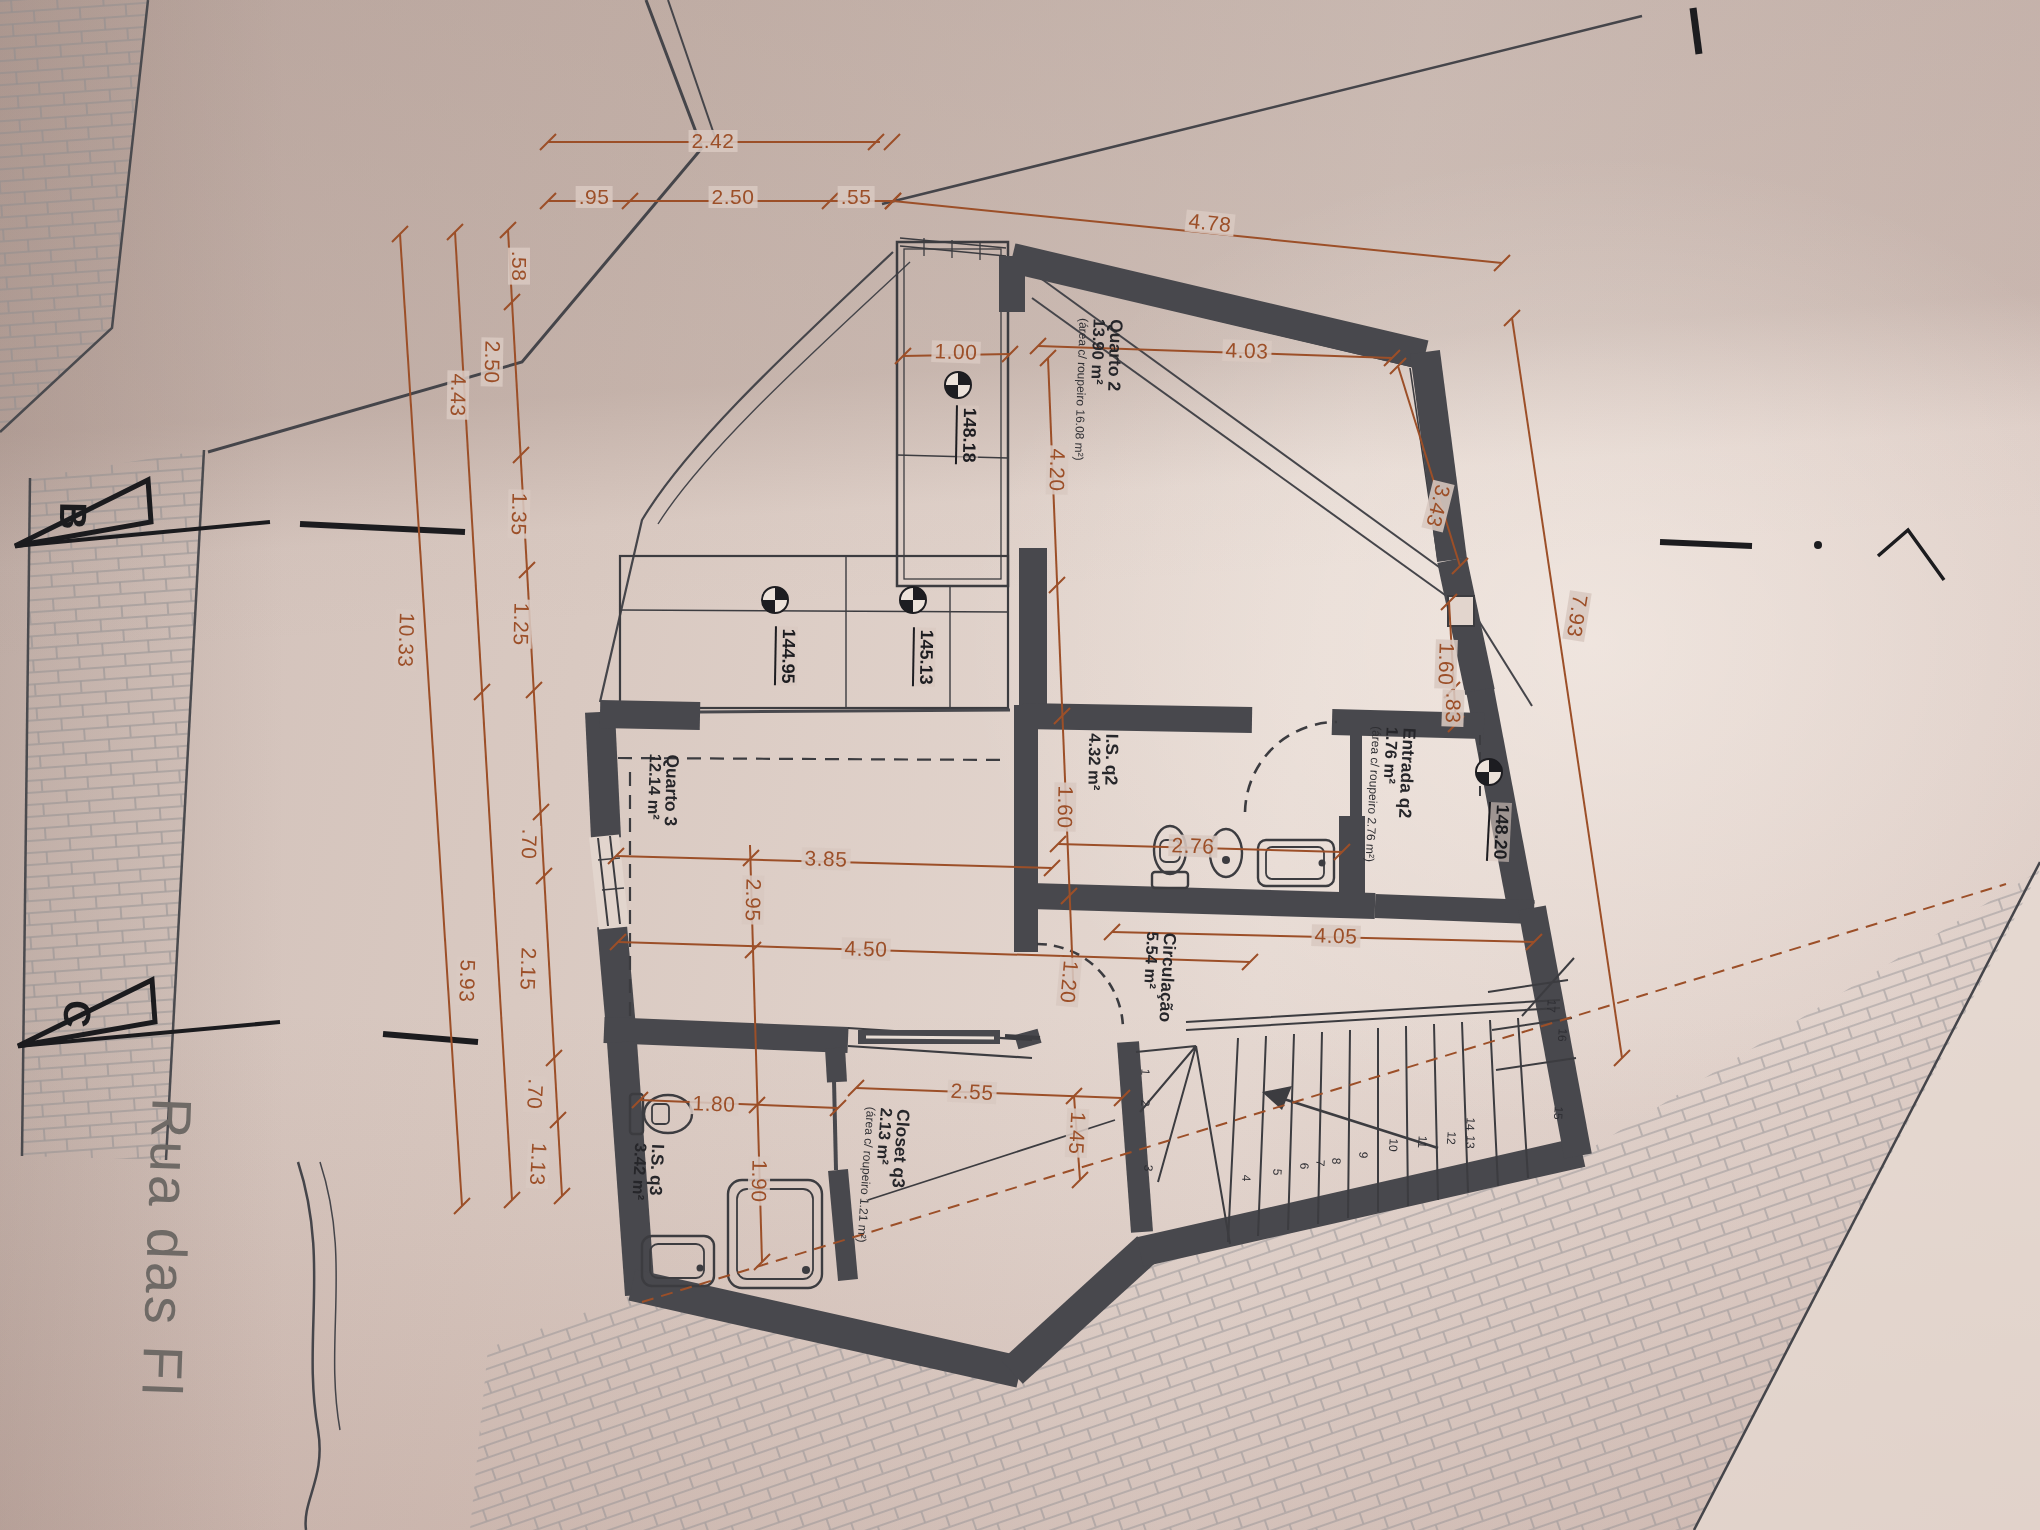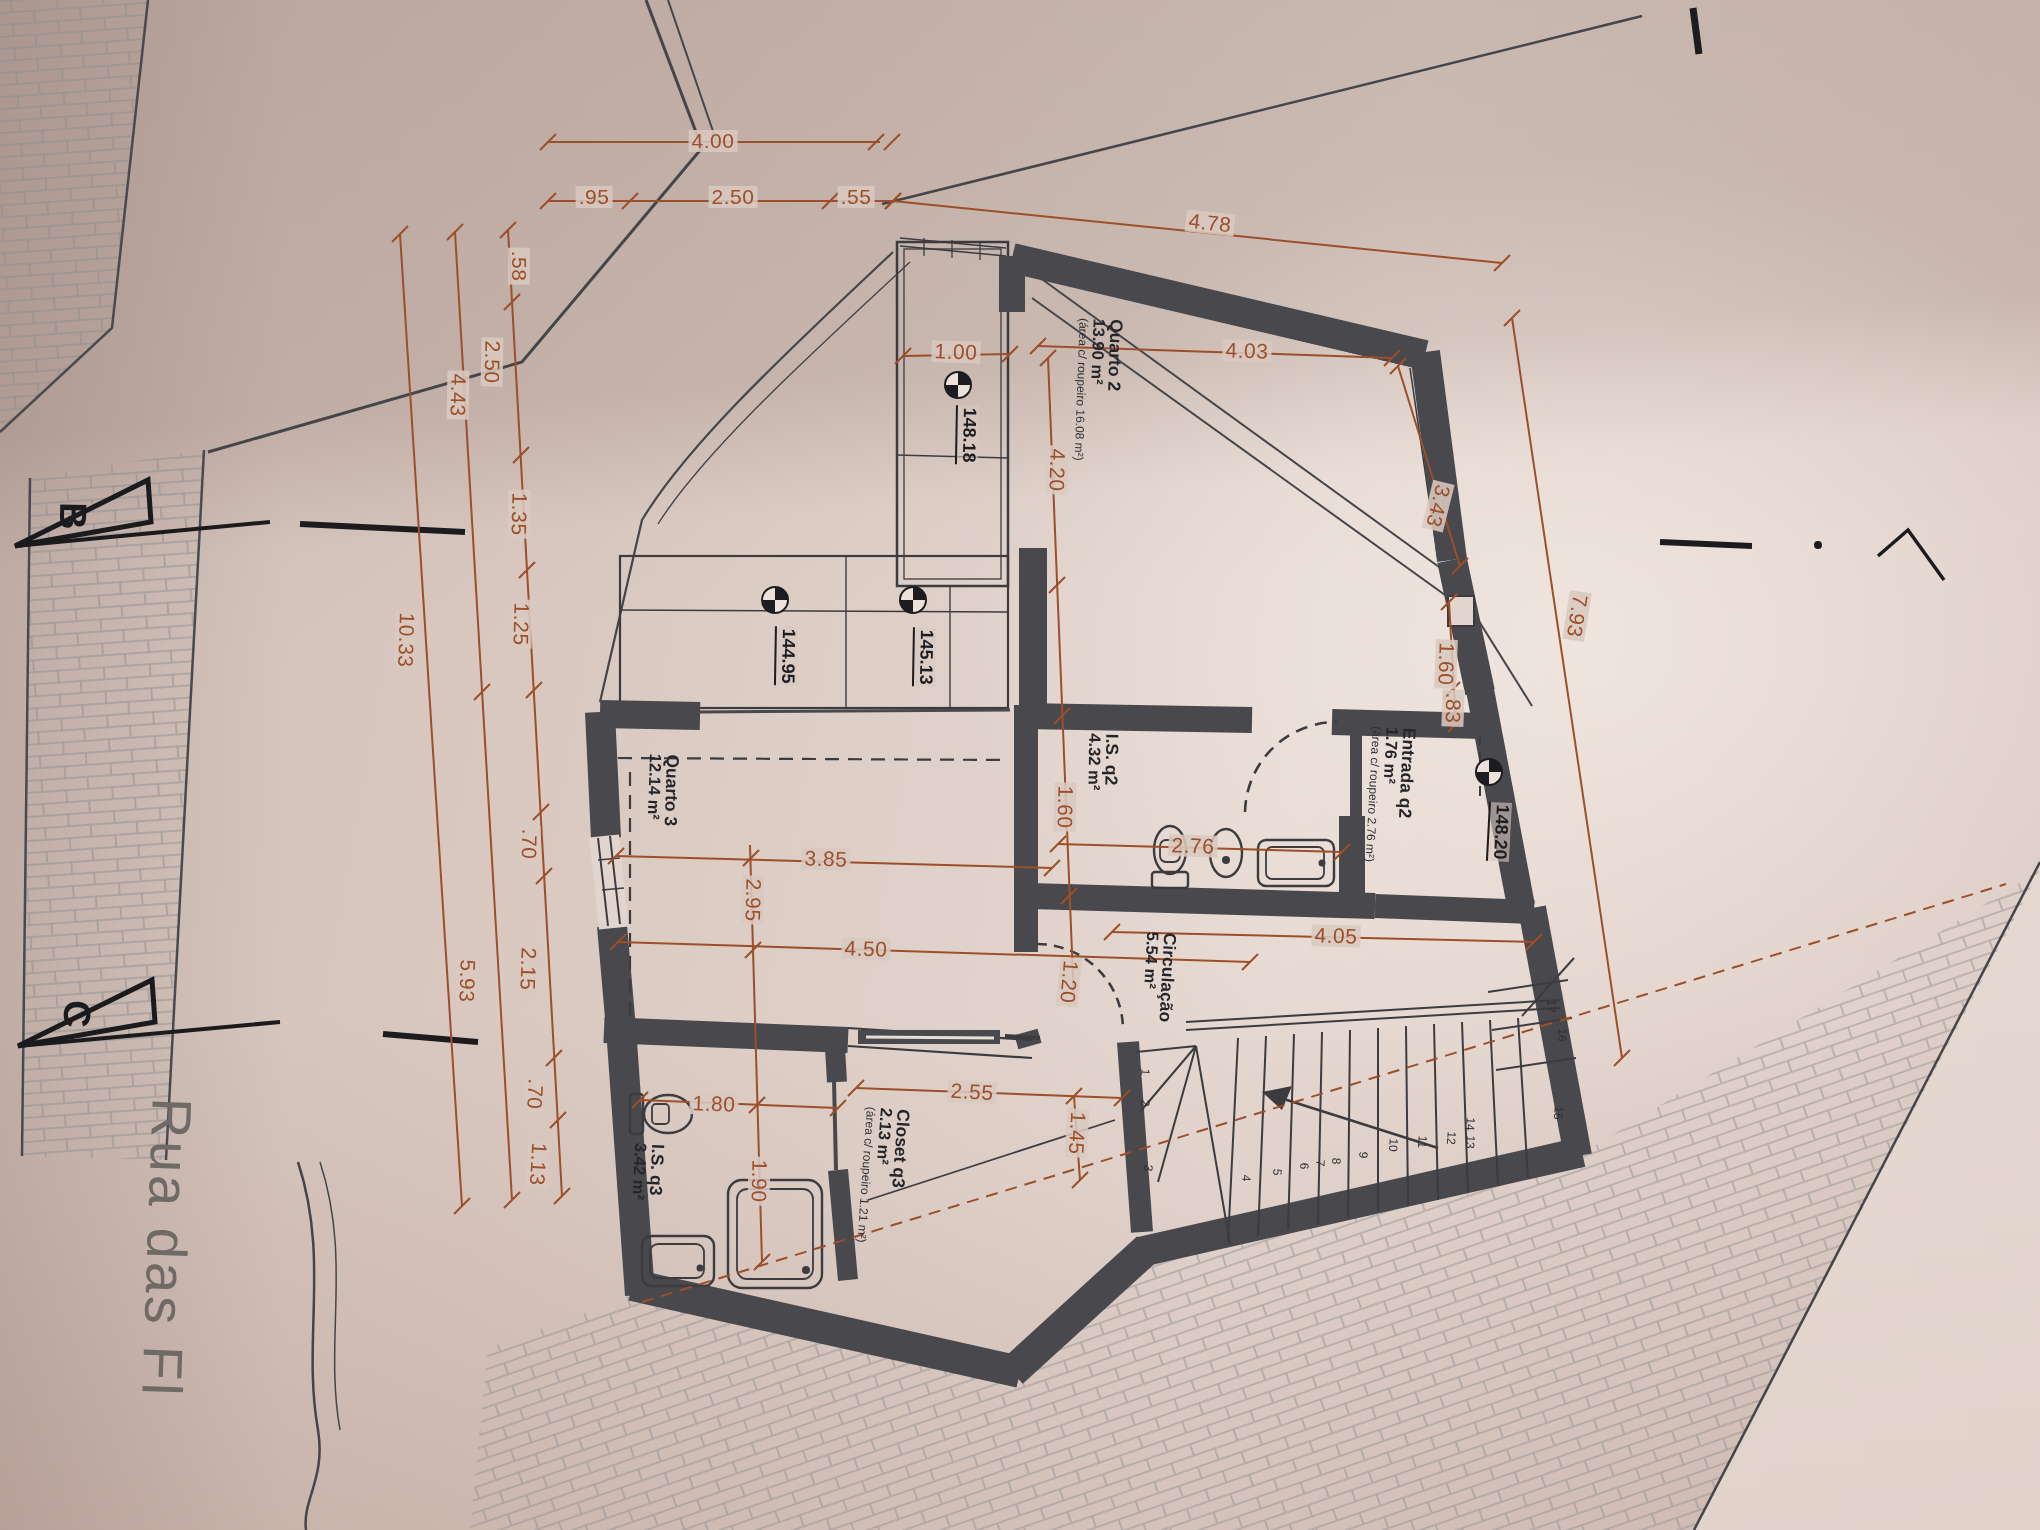--- a/index.html
+++ b/index.html
@@ -246,21 +246,21 @@
     <path d="M500,238 L516,222 M504,310 L520,294 M513,463 L529,447 M519,578 L535,562 M526,698 L542,682 M533,820 L549,804 M536,884 L552,868 M546,1066 L562,1050 M550,1128 L566,1112 M554,1204 L570,1188"></path>
     <path d="M455,232 L512,1200"></path>
     <path d="M447,240 L463,224 M474,700 L490,684 M504,1208 L520,1192"></path>
     <path d="M400,234 L462,1206"></path>
     <path d="M392,242 L408,226 M454,1214 L470,1198"></path>
   </g>
 </svg>
 
 <div>
 
-  <span class="lb d" style="left:713px;top:141px">4.00</span>
+  <span class="lb d" style="left:713px;top:141px">2.42</span>
   <span class="lb d" style="left:594px;top:197px">.95</span>
   <span class="lb d" style="left:733px;top:197px">2.50</span>
   <span class="lb d" style="left:856px;top:197px">.55</span>
   <span class="lb d" style="left:1210px;top:223px;--r:6deg">4.78</span>
 
   <span class="lb d" style="left:519px;top:266px;--r:90deg">.58</span>
   <span class="lb d" style="left:492px;top:362px;--r:91deg">2.50</span>
   <span class="lb d" style="left:458px;top:395px;--r:91deg">4.43</span>
   <span class="lb d" style="left:406px;top:640px;--r:92deg">10.33</span>
   <span class="lb d" style="left:519px;top:514px;--r:91deg">1.35</span>

